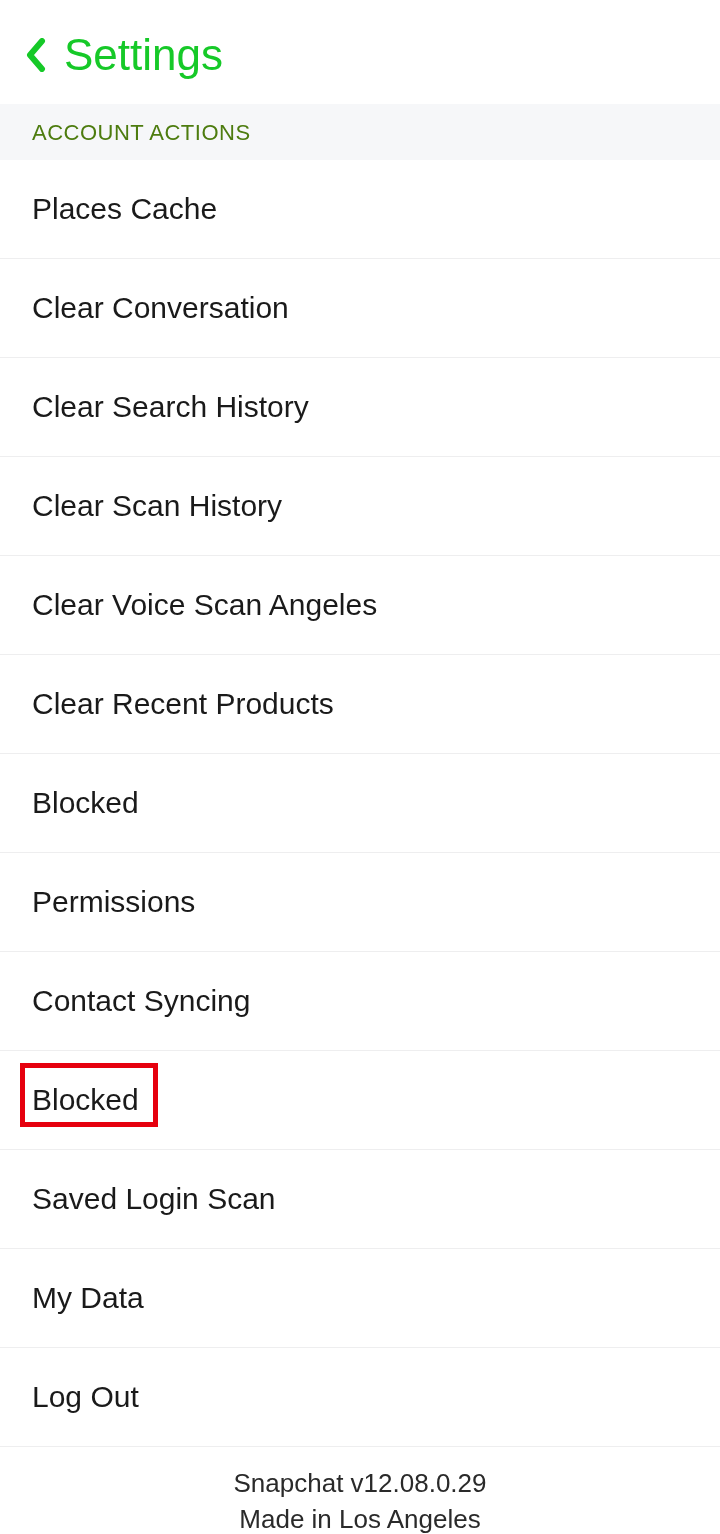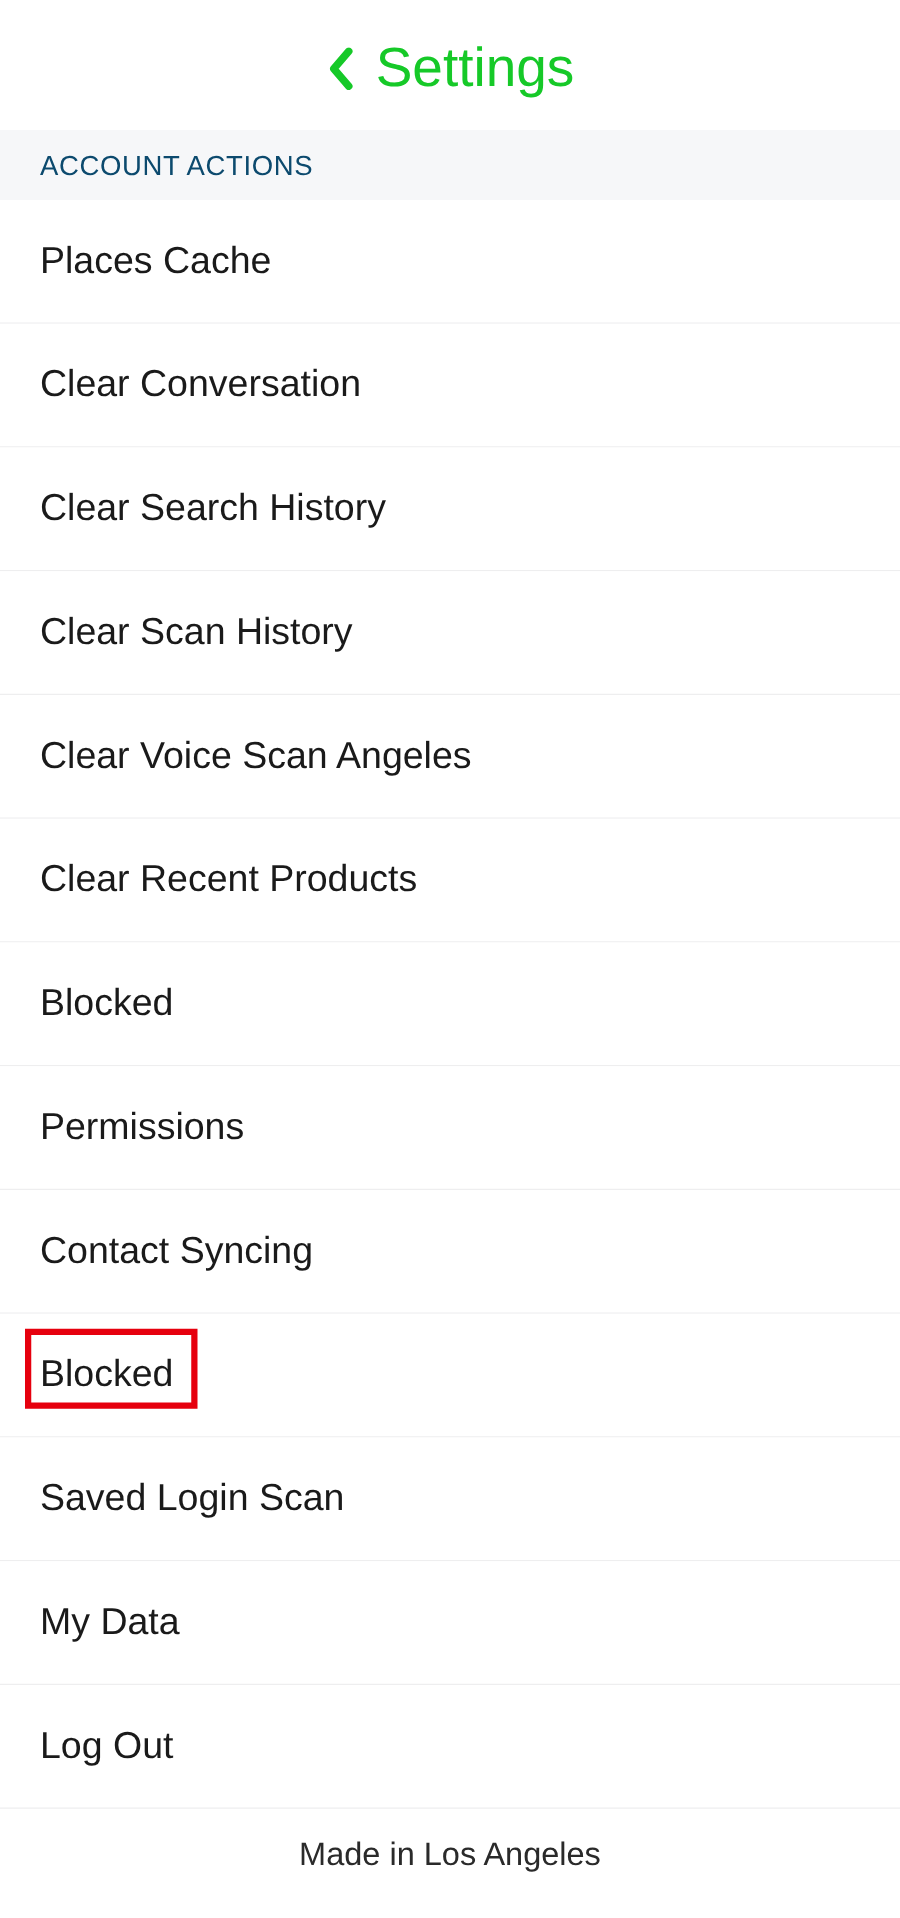--- a/index.html
+++ b/index.html
@@ -12,21 +12,20 @@
       background: #ffffff;
       width: 720px;
       height: 1534px;
       overflow: hidden;
     }
     .header {
       display: flex;
       align-items: center;
       padding: 30px 24px 24px 24px;
       background: #ffffff;
-      justify-content: center;
     }
     .back-icon {
       color: #16c928;
       font-size: 36px;
       font-weight: bold;
       margin-right: 18px;
       display: flex;
       align-items: center;
     }
     .back-icon svg {
@@ -34,21 +33,21 @@
       height: 34px;
     }
     .header-title {
       color: #16c928;
       font-size: 44px;
       font-weight: 500;
     }
     .section-header {
       background: #f6f7f9;
       padding: 16px 32px 14px 32px;
-      color: #0c4a6e;
+      color: #4d7c0f;
       font-size: 22px;
       font-weight: 500;
       letter-spacing: 0.5px;
     }
     .list-item {
       padding: 32px 32px;
       border-bottom: 1px solid #eeeeef;
       font-size: 30px;
       color: #1a1a1a;
       background: #ffffff;
@@ -120,14 +119,15 @@
   <span>Saved Login Scan</span>
 </div>
 <div class="list-item">
   <span>My Data</span>
 </div>
 <div class="list-item">
   <span>Log Out</span>
 </div>
 
 <div class="footer">
+  <div>Snapchat v12.08.0.29</div>
   <div>Made in Los Angeles</div>
 </div>
 
 </body></html>

